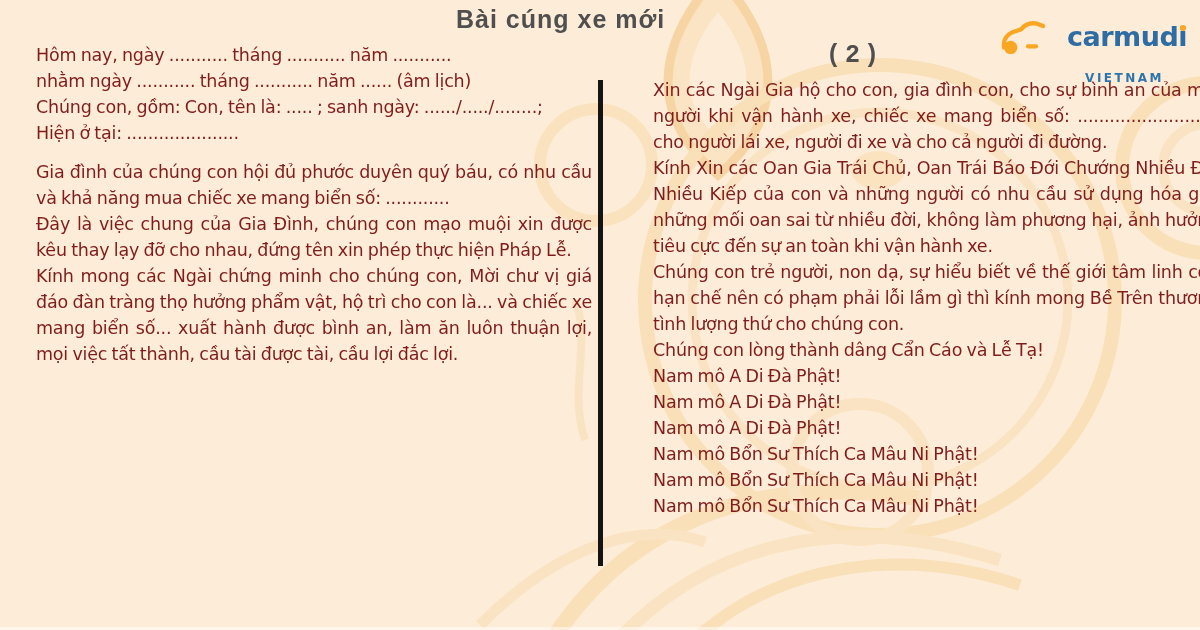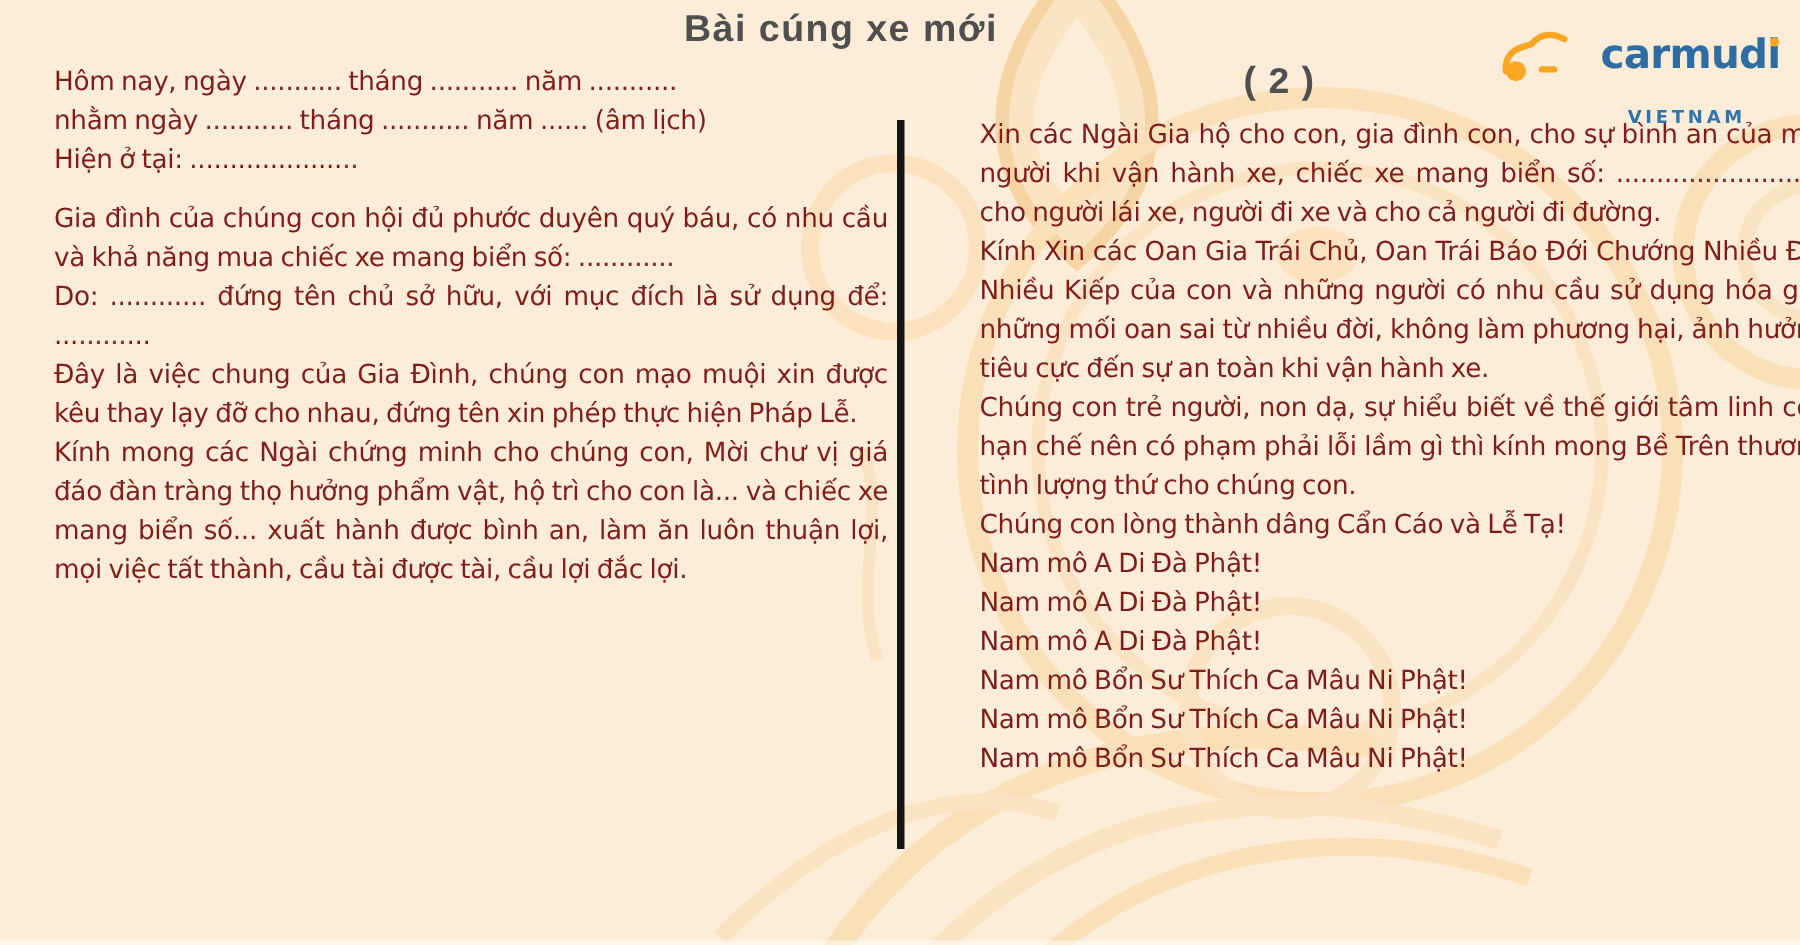--- a/index.html
+++ b/index.html
@@ -102,23 +102,23 @@
     <span class="brand"><span>carmud</span><span class="i-letter">i</span></span>
   </div>
   <span class="country">VIETNAM</span>
 </div>
 
 <div class="page-number">(2)</div>
 
 <div class="col col-left">
     <p>Hôm nay, ngày ........... tháng ........... năm ...........</p>
     <p>nhằm ngày ........... tháng ........... năm ...... (âm lịch)</p>
+    <p>Chúng con, gồm: Con, tên là: ..... ; sanh ngày: ....../...../........;</p>
     <p>Hiện ở tại: .....................</p>
     <p class="gap">Gia đình của chúng con hội đủ phước duyên quý báu, có nhu cầu và khả năng mua chiếc xe mang biển số: ............</p>
-    <p>Do: ............ đứng tên chủ sở hữu, với mục đích là sử dụng để: ............</p>
     <p>Đây là việc chung của Gia Đình, chúng con mạo muội xin được kêu thay lạy đỡ cho nhau, đứng tên xin phép thực hiện Pháp Lễ.</p>
     <p>Kính mong các Ngài chứng minh cho chúng con, Mời chư vị giá đáo đàn tràng thọ hưởng phẩm vật, hộ trì cho con là... và chiếc xe mang biển số... xuất hành được bình an, làm ăn luôn thuận lợi, mọi việc tất thành, cầu tài được tài, cầu lợi đắc lợi.</p>
   </div>
 <div class="divider"></div>
 <div class="col col-right">
     <p>Xin các Ngài Gia hộ cho con, gia đình con, cho sự bình an của mọi người khi vận hành xe, chiếc xe mang biển số: ........................ ; cho người lái xe, người đi xe và cho cả người đi đường.</p>
     <p>Kính Xin các Oan Gia Trái Chủ, Oan Trái Báo Đới Chướng Nhiều Đời Nhiều Kiếp của con và những người có nhu cầu sử dụng hóa giải những mối oan sai từ nhiều đời, không làm phương hại, ảnh hưởng tiêu cực đến sự an toàn khi vận hành xe.</p>
     <p>Chúng con trẻ người, non dạ, sự hiểu biết về thế giới tâm linh còn hạn chế nên có phạm phải lỗi lầm gì thì kính mong Bề Trên thương tình lượng thứ cho chúng con.</p>
     <p>Chúng con lòng thành dâng Cẩn Cáo và Lễ Tạ!</p>
     <p>Nam mô A Di Đà Phật!</p>

